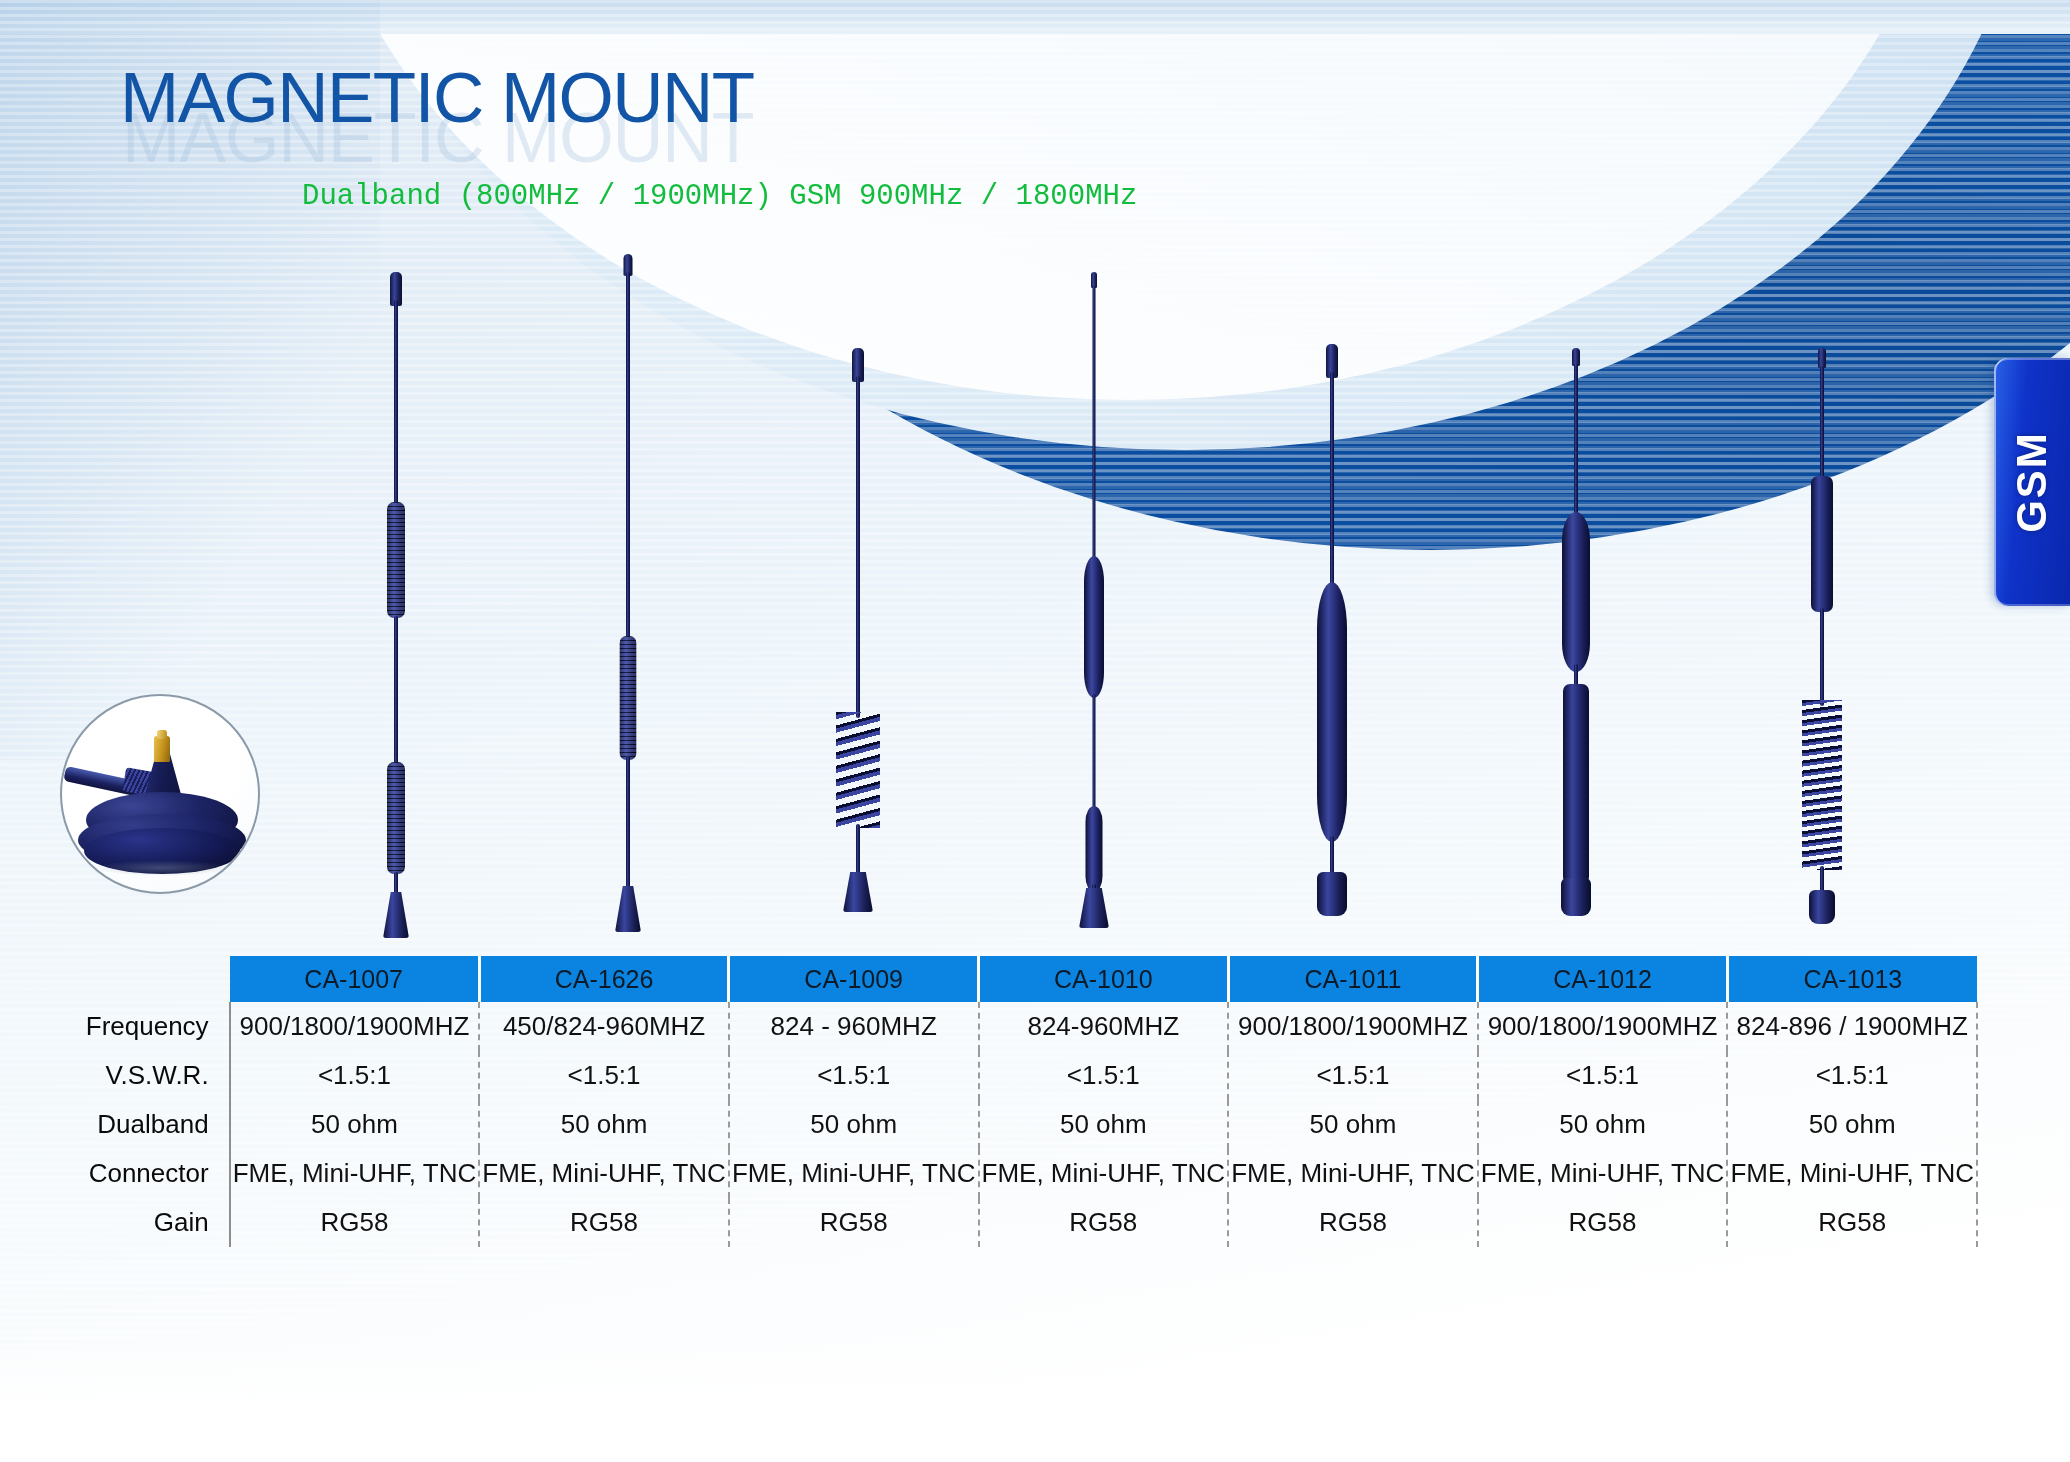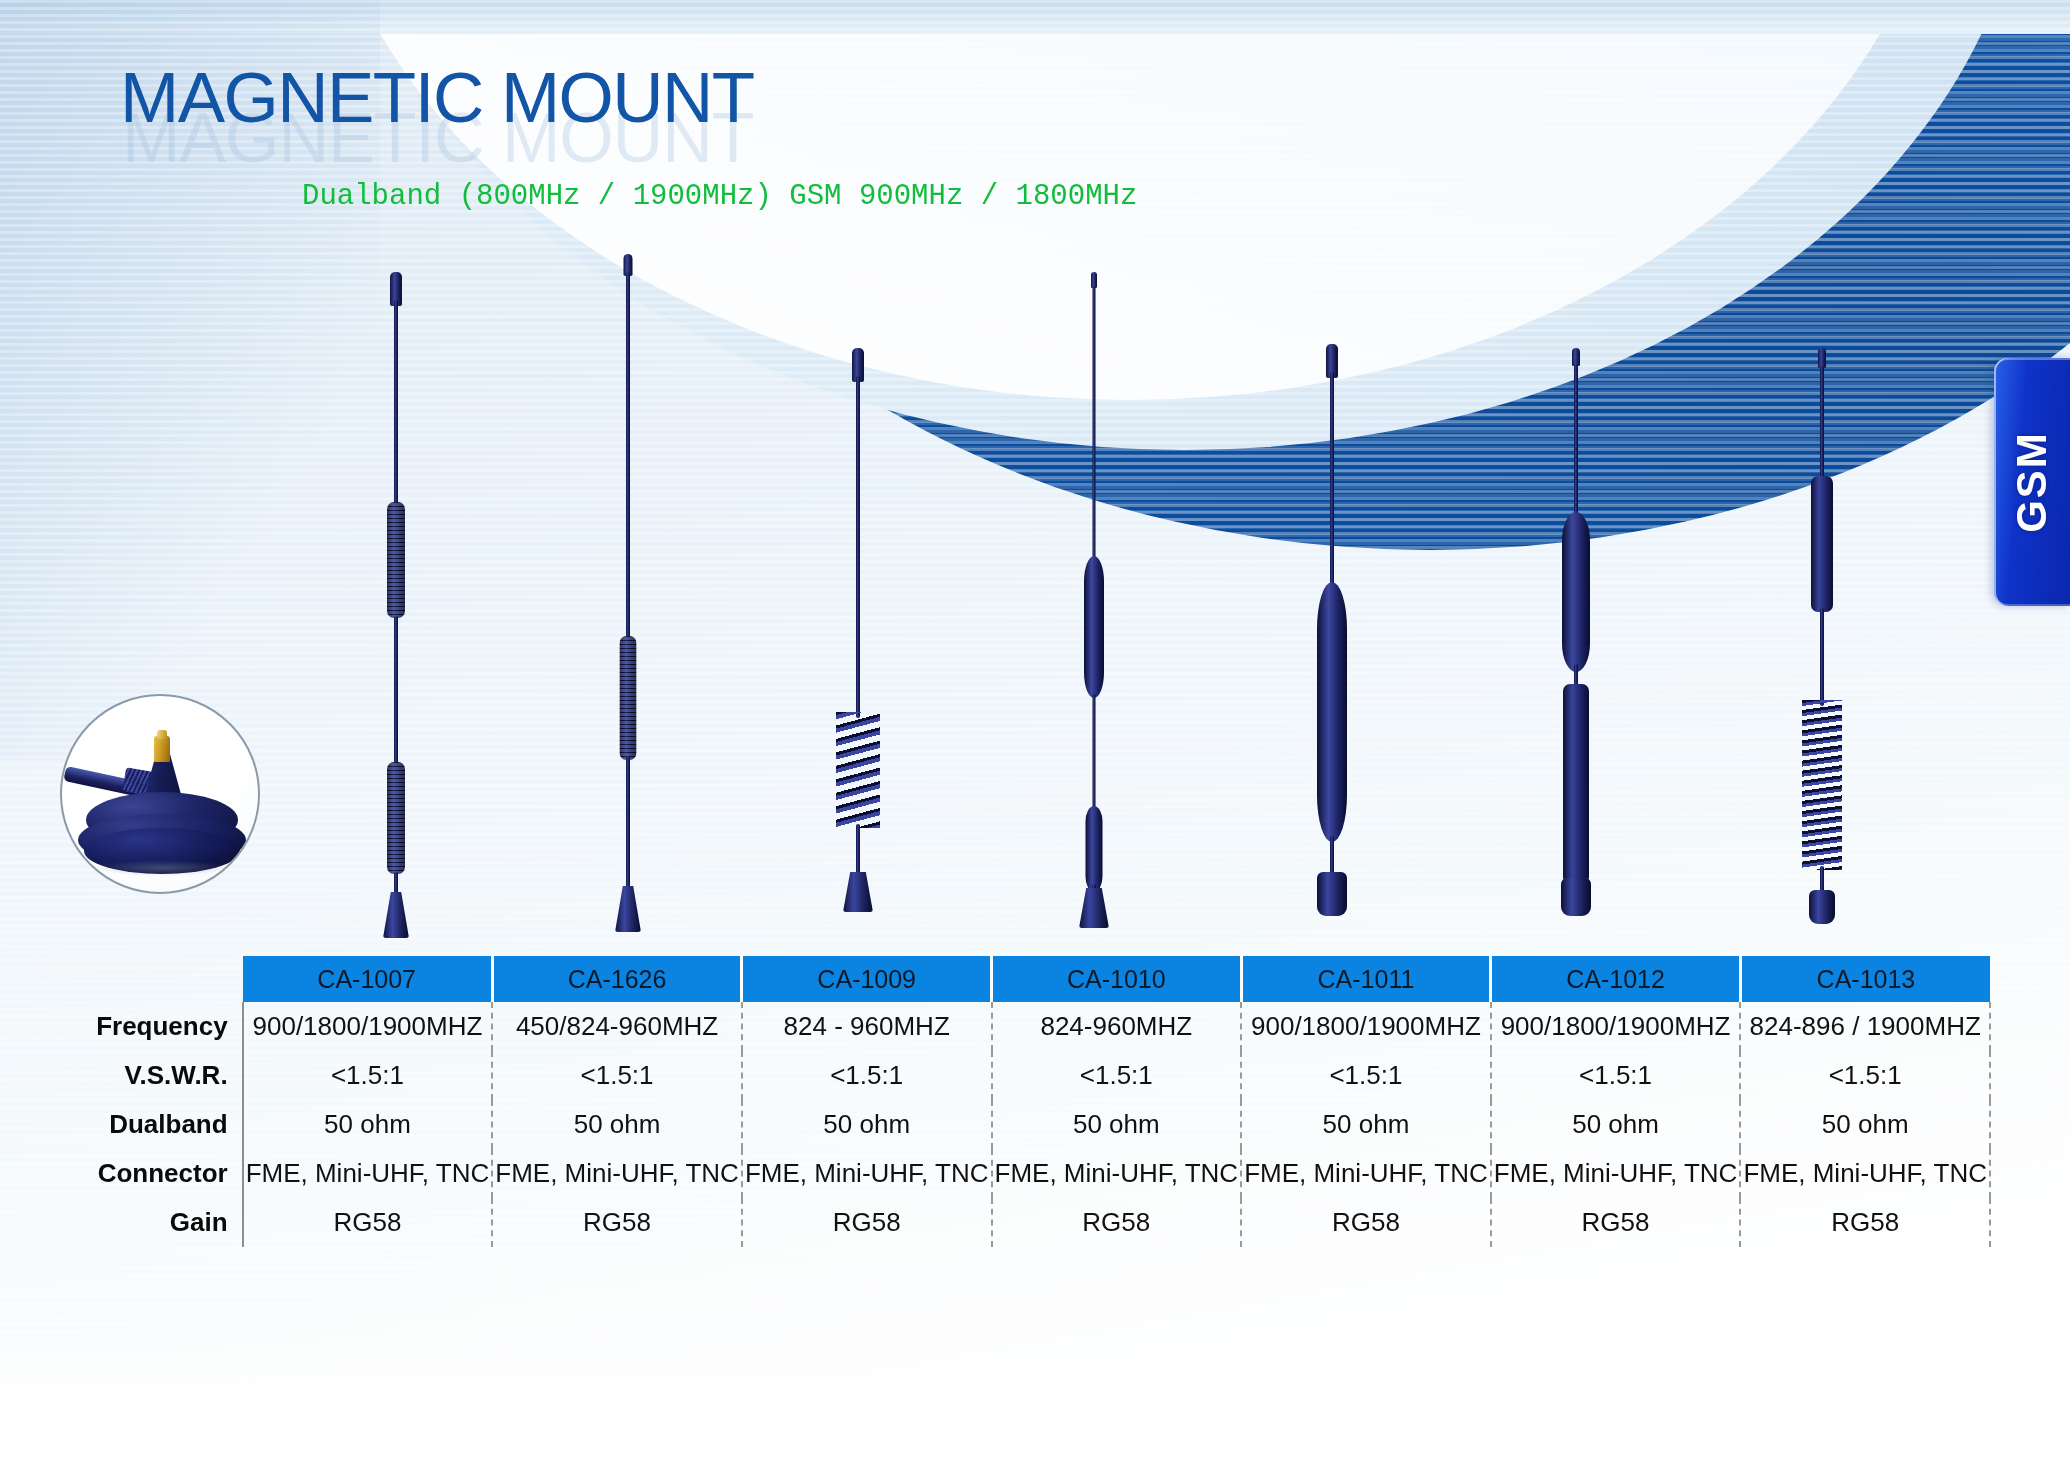--- a/index.html
+++ b/index.html
@@ -210,35 +210,34 @@
   .ferrule.stub { width: 30px; height: 40px; clip-path: polygon(24% 0%, 76% 0%, 100% 100%, 0% 100%); }
   .ferrule.bulb {
     width: 30px; height: 44px;
     clip-path: none; border-radius: 6px 6px 9px 9px;
   }
 
   
   #spec-table {
     position: absolute; left: 78px; top: 956px;
     width: 1900px;
-    margin-left: 13px;
   }
   table { border-collapse: collapse; width: 1900px; }
   th.codehead {
     background: #0a84e0; color: #0d1a28;
     font-size: 25px; font-weight: 400;
     height: 46px; text-align: center;
     border-right: 3px solid #ffffff;
     white-space: nowrap;
   }
   th.codehead:last-child { border-right: none; }
   th.corner { background: transparent; width: 158px; }
   td.rowlabel {
-    width: 158px; text-align: right; padding-right: 14px;
-    font-size: 26px; font-weight: bold; color: #0a0a0a;
+    width: 158px; text-align: right; padding-right: 20px;
+    font-size: 26px; font-weight: normal; color: #0a0a0a;
     border-right: 2px solid #8e8e8e;
     white-space: nowrap;
   }
   td.cell {
     text-align: center; font-size: 26px; color: #111111;
     height: 49px; white-space: nowrap;
     border-right: 2px dashed #9a9a9a;
     padding: 0 2px;
   }
   td.cell:last-child { border-right: 2px dashed #9a9a9a; }

